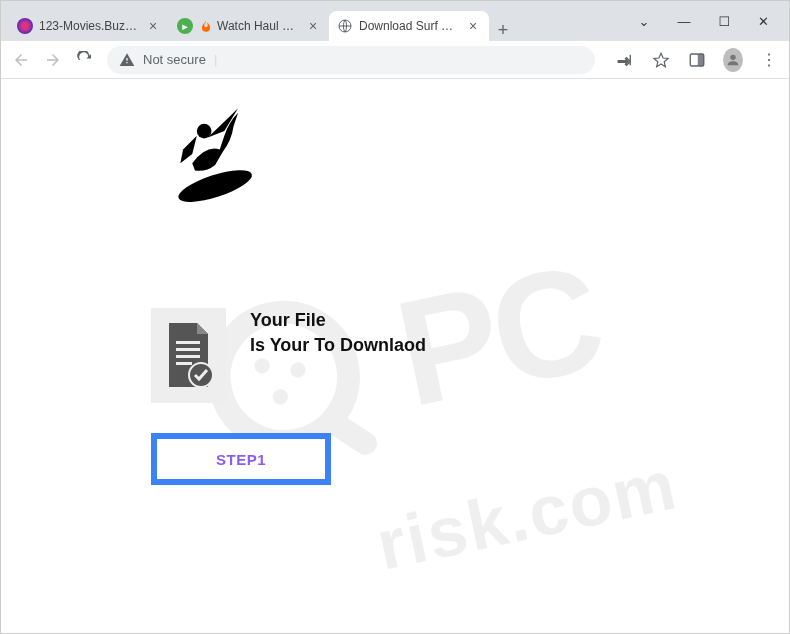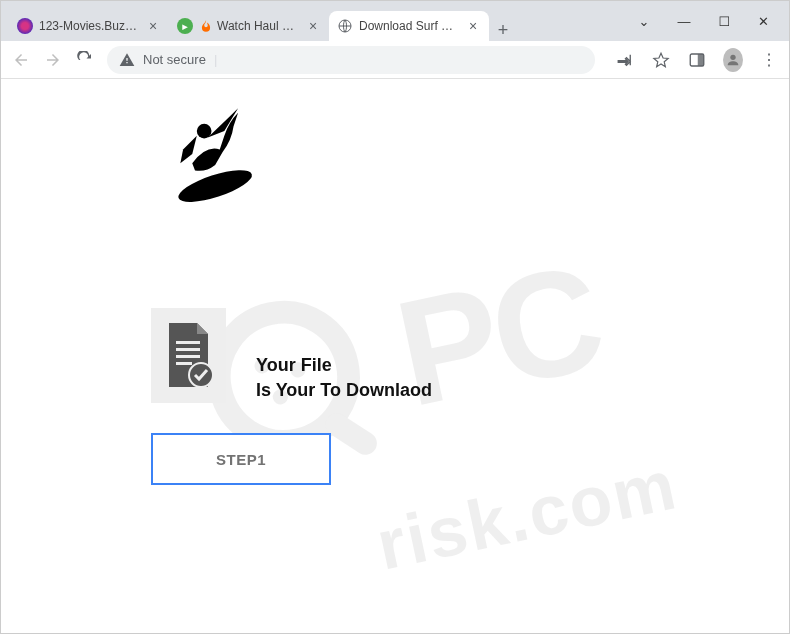--- a/index.html
+++ b/index.html
@@ -144,35 +144,35 @@
       justify-content: center;
     }
     .viewport {
       position: relative;
       height: calc(634px - 40px - 38px);
       background: #fff;
       overflow-y: scroll;
     }
     .page { position: relative; padding-left: 150px; padding-top: 20px; }
     .surfer { width: 110px; height: 110px; }
-    .file-row { display: flex; align-items: flex-end; margin-top: 95px; gap: 30px; }
+    .file-row { display: flex; align-items: flex-start; margin-top: 95px; gap: 24px; }
     .file-icon-box {
       width: 75px; height: 95px;
       background: #eee;
       display: flex; align-items: center; justify-content: center;
     }
     .file-text { font-size: 18px; font-weight: 600; color: #111; line-height: 1.4; }
     .buttons { display: flex; gap: 30px; margin-top: 30px; }
     .btn {
       height: 52px; width: 180px;
       display: flex; align-items: center; justify-content: center;
       font-size: 15px; font-weight: 700; letter-spacing: 0.5px;
       cursor: pointer;
     }
-    .btn-step { border: 2px solid #3b82f6; color: #737373; background: #fff; }
+    .btn-step { border: 6px solid #3b82f6; color: #8b5cf6; background: #fff; }
     .btn-dl { background: #2b75e4; color: #fff; }
     .watermark {
       position: absolute; inset: 0;
       pointer-events: none;
       display: flex; align-items: center; justify-content: center;
       overflow: hidden;
     }
     .watermark-inner {
       transform: rotate(-12deg);
       display: flex; align-items: center; gap: 20px;

